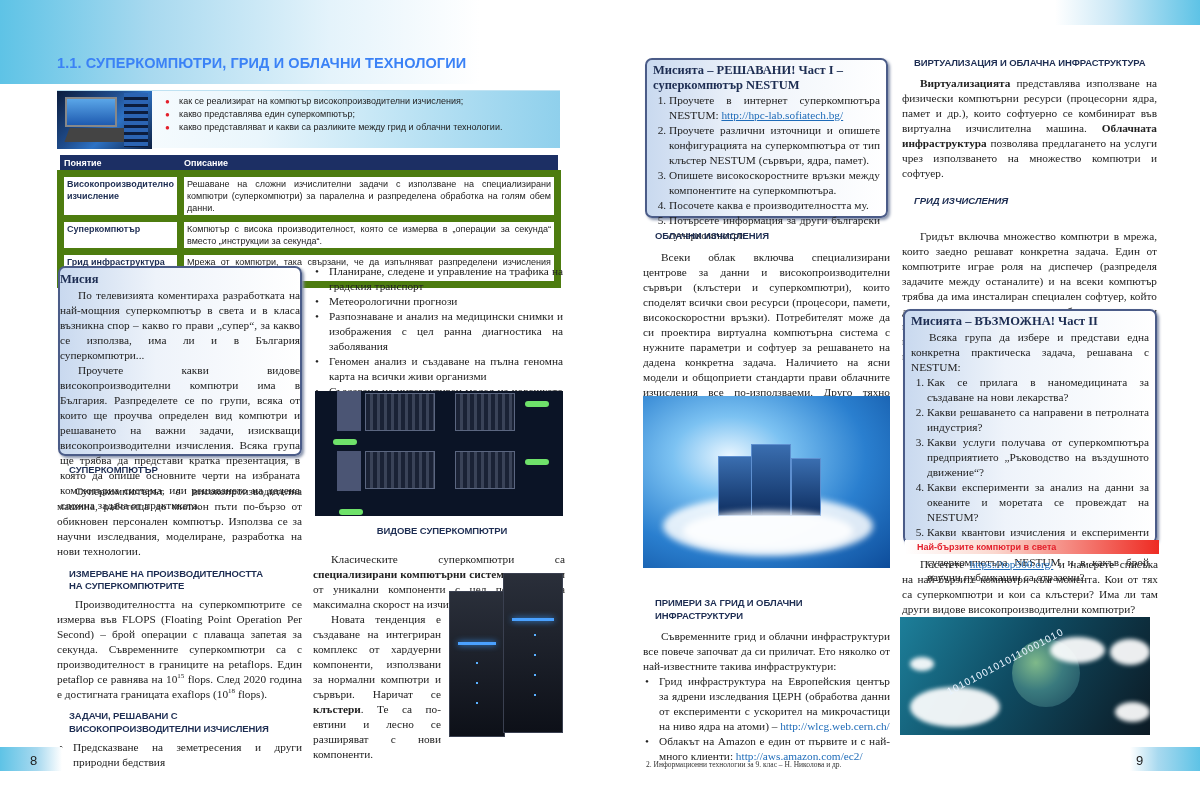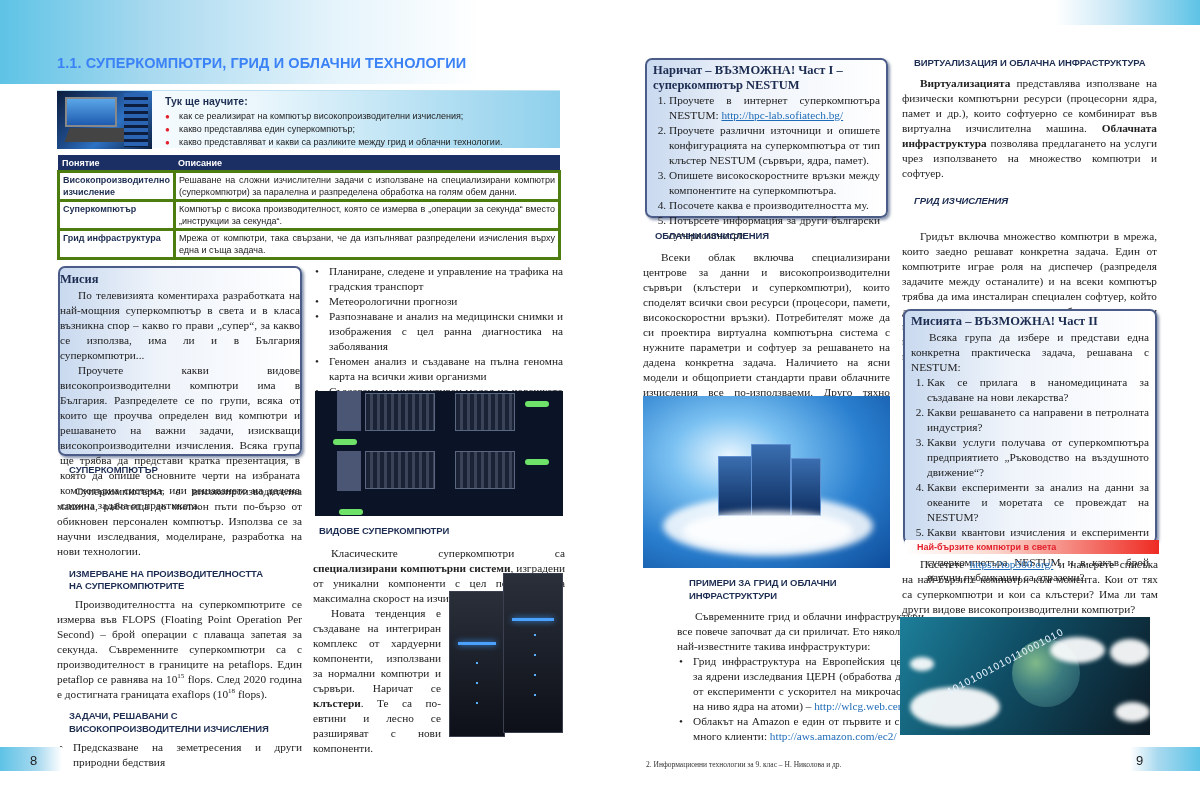--- a/index.html
+++ b/index.html
@@ -23,21 +23,21 @@
   .learn-img .rack { position: absolute; right: 4px; top: 2px; width: 24px; height: 54px;
     background: repeating-linear-gradient(180deg, #2b64b3 0 4px, #0c1d3d 4px 7px); }
   .learn-content { position: absolute; left: 108px; top: 4px; font-family: "Liberation Sans", sans-serif; }
   .learn-head { font-weight: bold; font-size: 10.5px; color: #1d2d52; margin-bottom: 1px; }
   .learn-item { font-size: 9px; line-height: 13px; color: #222; position: relative; padding-left: 14px; }
   .learn-item::before { content: "●"; color: #e3202c; position: absolute; left: 0; font-size: 8px; }
 
   table.concepts { position: absolute; left: 57px; top: 155px; width: 504px; border-collapse: collapse;
     font-family: "Liberation Sans", sans-serif; font-size: 9px; line-height: 12px; }
   table.concepts th { background: #1c2f64; color: #fff; text-align: left; font-weight: bold; padding: 1px 3px; border: 1px solid #1c2f64; }
-  table.concepts td { border: 3px solid #4d7c0f; padding: 1px 3px; vertical-align: top; }
+  table.concepts td { border: 7px solid #4d7c0f; padding: 1px 3px; vertical-align: top; }
   table.concepts td.term { color: #1d2d52; font-weight: bold; width: 110px; }
   table.concepts td.desc { text-align: justify; }
 
   .mission { position: absolute; border: 2px solid #4b5c88; border-radius: 7px;
     background: linear-gradient(90deg, #c9d9ef 0%, #eef3fa 40%, #ffffff 100%); box-shadow: 2px 2px 3px #8894ad; }
   .mission-title { font-weight: bold; color: #1d2d52; font-size: 12.5px; }
   .mission p { text-align: justify; text-indent: 18px; }
   .mission ol { padding-left: 16px; }
   .mission li { text-align: justify; }
 
@@ -93,21 +93,20 @@
 
 <div class="title">1.1. СУПЕРКОМПЮТРИ, ГРИД И ОБЛАЧНИ ТЕХНОЛОГИИ</div>
 
 <div class="learn-box">
   <div class="learn-img">
     <div class="screen"></div>
       <div class="kbd"></div>
       <div class="rack"></div>
   </div>
   <div class="learn-content">
-    <div class="learn-head">Тук ще научите:</div>
     <div class="learn-item">как се реализират на компютър високопроизводителни изчисления;</div>
     <div class="learn-item">какво представлява един суперкомпютър;</div>
     <div class="learn-item">какво представляват и какви са разликите между грид и облачни технологии.</div>
   </div>
 </div>
 
 <table class="concepts">
   <tbody>
       <tr>
     <th>Понятие</th>
@@ -165,21 +164,21 @@
   <div class="bay" style="left:140px; top:60px; width:60px;"></div>
   <div class="tag" style="left:22px; top:0;"></div>
   <div class="tag" style="left:22px; top:60px;"></div>
   <div class="led" style="left:18px; top:48px;"></div>
   <div class="led" style="left:210px; top:10px;"></div>
   <div class="led" style="left:210px; top:68px;"></div>
   <div class="led" style="left:24px; top:118px;"></div>
 </div>
 
 <div class="col" style="left:313px; top:525px; width:252px;">
-  <div class="section-head" style="margin-left:6px; margin-bottom:8px;">ВИДОВЕ СУПЕРКОМПЮТРИ</div>
+  <div class="section-head" style="margin-left:6px; margin-bottom:14px;text-align:center;">ВИДОВЕ СУПЕРКОМПЮТРИ</div>
   <p class="para" style="width:252px;"><span>Класическите суперкомпютри са </span><b>специализирани компютърни системи</b><span>, изградени от уникални компоненти с цел постигане на максимална скорост на изчисленията.</span></p>
   <p class="para" style="width:128px;"><span>Новата тенденция е създаване на интегриран комплекс от хардуерни компоненти, използвани за нормални компютри и сървъри. Наричат се </span><b>клъстери</b><span>. Те са по-евтини и лесно се разширяват с нови компоненти.</span></p>
 </div>
 
 <div class="img-tower">
   <div class="tower" style="left:2px; top:28px; width:56px; height:146px;">
     <div class="strip" style="top:50px;"></div>
     <div class="dot" style="left:26px; top:70px;"></div>
       <div class="dot" style="left:26px; top:90px;"></div>
       <div class="dot" style="left:26px; top:110px;"></div>
@@ -190,21 +189,21 @@
       <div class="dot" style="left:30px; top:80px;"></div>
       <div class="dot" style="left:30px; top:100px;"></div>
       <div class="dot" style="left:30px; top:120px;"></div>
   </div>
 </div>
 
 <div class="bottom-grad-left"></div>
 <div class="page-num" style="left:30px;">8</div>
 
 <div class="mission" style="left:645px; top:58px; width:243px; height:160px; padding:3px 6px;">
-  <div class="mission-title" style="line-height:1.2;">Наричат – ВЪЗМОЖНА! Част I – суперкомпютър NESTUM</div>
+  <div class="mission-title" style="line-height:1.2;">Мисията – РЕШАВАНИ! Част I – суперкомпютър NESTUM</div>
   <ol>
     <li><span>Проучете в интернет суперкомпютъра NESTUM: </span><span class="link-u">http://hpc-lab.sofiatech.bg/</span></li>
     <li>Проучете различни източници и опишете конфигурацията на суперкомпютъра от тип клъстер NESTUM (сървъри, ядра, памет).</li>
     <li>Опишете високоскоростните връзки между компонентите на суперкомпютъра.</li>
     <li>Посочете каква е производителността му.</li>
     <li>Потърсете информация за други български суперкомпютри.</li>
   </ol>
 </div>
 
 <div class="col" style="left:643px; top:230px; width:247px;">
@@ -213,21 +212,21 @@
 </div>
 
 <div class="img-cloud">
   <div class="cloud" style="left:20px; top:100px; width:210px; height:60px;"></div>
   <div class="srv" style="left:75px; top:60px; width:38px; height:60px;"></div>
   <div class="srv" style="left:108px; top:48px; width:40px; height:72px;"></div>
   <div class="srv" style="left:148px; top:62px; width:30px; height:58px;"></div>
   <div class="cloud" style="left:40px; top:115px; width:170px; height:40px;"></div>
 </div>
 
-<div class="col" style="left:643px; top:577px; width:247px;margin-left:34px;">
+<div class="col" style="left:643px; top:597px; width:247px;">
   <div class="section-head" style="margin-left:12px; margin-bottom:7px;">ПРИМЕРИ ЗА ГРИД И ОБЛАЧНИ ИНФРАСТРУКТУРИ</div>
   <p class="para">Съвременните грид и облачни инфраструктури все повече започват да си приличат. Ето няколко от най-известните такива инфраструктури:</p>
   <ul class="bullets">
     <li><span>Грид инфраструктура на Европейския център за ядрени изследвания ЦЕРН (обработва данни от експерименти с ускорител на микрочастици на ниво ядра на атоми) – </span><span class="link">http://wlcg.web.cern.ch/</span></li>
     <li><span>Облакът на Amazon е един от първите и с най-много клиенти: </span><span class="link">http://aws.amazon.com/ec2/</span></li>
   </ul>
 </div>
 
 <div class="col" style="left:902px; top:57px; width:255px;">
   <div class="section-head" style="margin-left:12px; margin-bottom:6px;">ВИРТУАЛИЗАЦИЯ И ОБЛАЧНА ИНФРАСТРУКТУРА</div>

